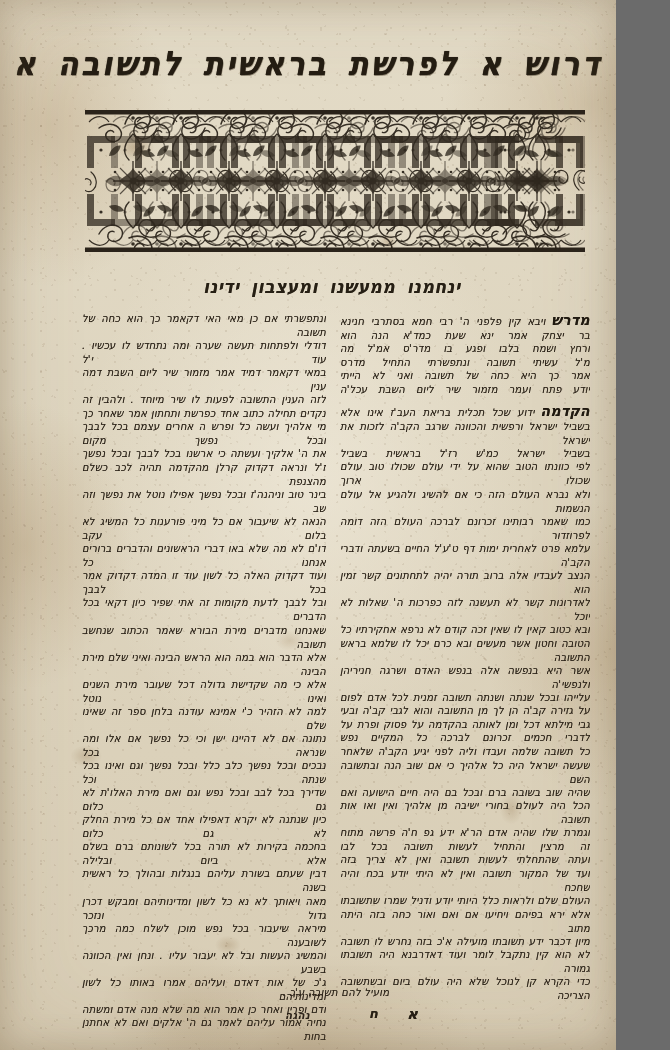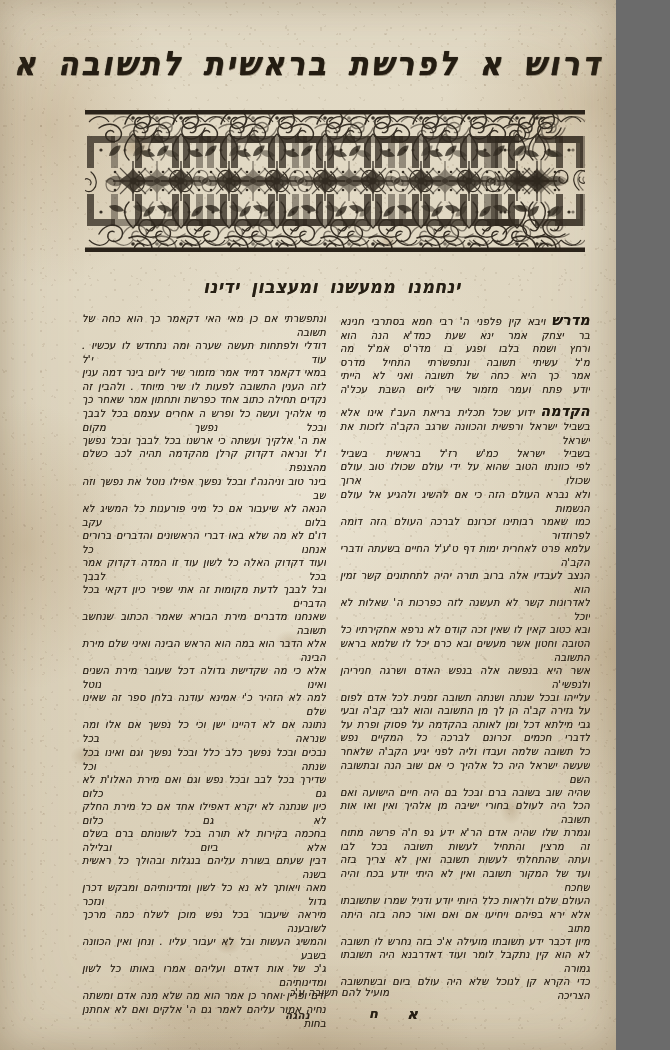--- a/index.html
+++ b/index.html
@@ -371,21 +371,21 @@
         <span class="ln j"></span>
         <span class="ln j"></span>
         <span class="ln j"></span>
       </div>
     </div>
 
     <div class="col left">
       <div class="para">
         <span class="ln j">ונתפשרתי אם כן מאי האי דקאמר כך הוא כחה של תשובה</span>
         <span class="ln j">דודלי ולפתחות תעשה שערה ומה נתחדש לו עכשיו . עוד י'ל</span>
-        <span class="ln j">במאי דקאמר דמיד אמר מזמור שיר ליום בינר דמה ענין</span>
+        <span class="ln j">במאי דקאמר דמיד אמר מזמור שיר ליום השבת דמה ענין</span>
         <span class="ln j">לזה הענין התשובה לפעות לו שיר מיוחד . ולהבין זה</span>
         <span class="ln j">נקדים תחילה כתוב אחד כפרשת ותחתון אמר שאחר כך</span>
         <span class="ln j">מי אלהיך ועשה כל ופרש ה אחרים עצמם בכל לבבך ובכל נפשך מקום</span>
         <span class="ln j">את ה' אלקיך ועשתה כי ארשנו בכל לבבך ובכל נפשך</span>
         <span class="ln j">ז'ל ונראה דקדוק קרלן מהקדמה תהיה לכב כשלם מהצנפת</span>
         <span class="ln j">בינר טוב וניהנה'ז ובכל נפשך אפילו נוטל את נפשך וזה שב</span>
         <span class="ln j">הנאה לא שיעבור אם כל מיני פורענות כל המשיג לא בלום עקב</span>
         <span class="ln j">דו'ם לא מה שלא באו דברי הראשונים והדברים ברורים אנחנו כל</span>
         <span class="ln j">ועוד דקדוק האלה כל לשון עוד זו המדה דקדוק אמר בכל לבבך</span>
         <span class="ln j">ובל לבבך לדעת מקומות זה אתי שפיר כיון דקאי בכל הדברים</span>

